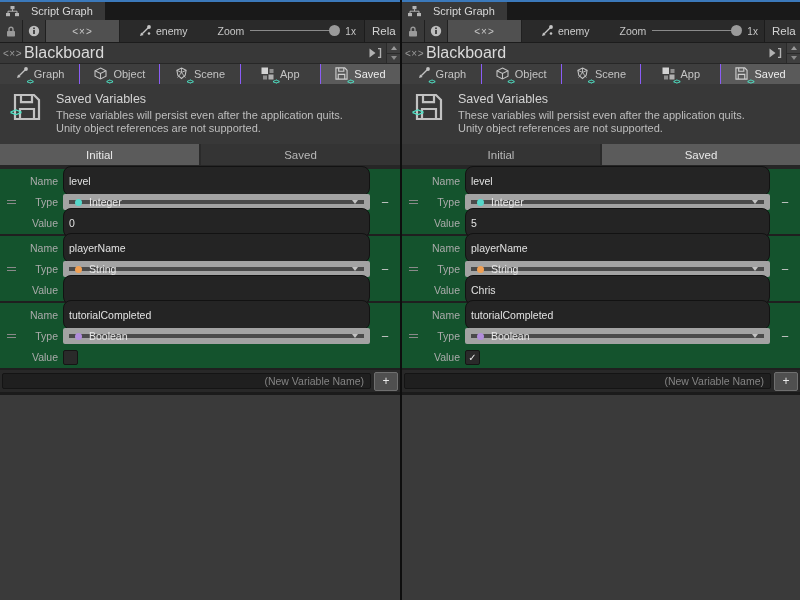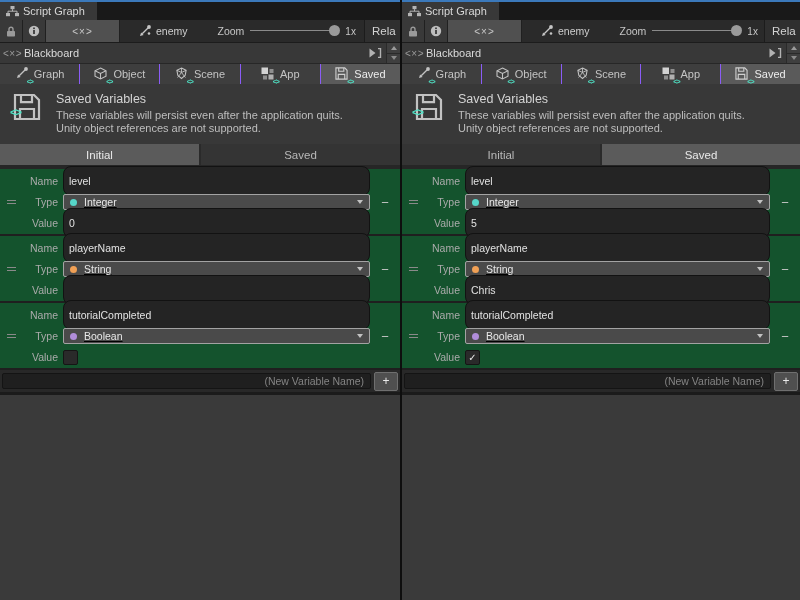--- a/index.html
+++ b/index.html
@@ -9,21 +9,21 @@
   .panel{position:absolute;top:0;width:400px;height:600px;display:flex;flex-direction:column;
          background:#3a3a3a;overflow:hidden;}
   #panel-left{left:0;}
   #panel-right{left:400px;border-left:2px solid #0e0e0e;box-sizing:border-box;}
 
   
   .accent{height:2px;flex:none;}
 
   
   .doc-strip{height:18px;flex:none;background:#191919;display:flex;}
-  .doc-tab{display:flex;align-items:center;gap:4px;padding:0 12px 0 6px;background:#383838;
+  .doc-tab{display:flex;align-items:center;gap:12px;padding:0 12px 0 6px;background:#383838;
            color:#d8d8d8;font-size:11px;white-space:nowrap;}
 
   
   .toolbar{height:22px;flex:none;background:#2a2a2a;display:flex;align-items:stretch;
            border-bottom:1px solid #1c1c1c;box-sizing:content-box;}
   .tb-btn{width:22px;flex:none;display:flex;align-items:center;justify-content:center;
           background:#393939;border-right:1px solid #202020;}
   .tb-btn.code{width:73px;background:#505050;color:#c9c9c9;font-size:10px;letter-spacing:1px;}
   .graph-ref{display:flex;align-items:center;gap:5px;margin-left:18px;color:#cfcfcf;font-size:10.5px;}
   .zoom-label{color:#c6c6c6;font-size:10.5px;margin-left:30px;align-self:center;}
@@ -32,21 +32,21 @@
   .slider .thumb{position:absolute;right:0;top:5px;width:11px;height:11px;border-radius:50%;background:#9a9a9a;}
   .zoom-val{color:#c6c6c6;font-size:10px;margin-left:5px;align-self:center;}
   .relations{margin-left:auto;flex:none;width:28px;overflow:hidden;border-left:1px solid #1c1c1c;
              background:#2f2f2f;display:flex;align-items:center;padding-left:7px;
              color:#d4d4d4;font-size:11.5px;white-space:nowrap;}
 
   
   .bb-header{height:20px;flex:none;background:#383838;border-bottom:1px solid #272727;
              display:flex;align-items:center;padding-left:3px;box-sizing:content-box;}
   .bb-prefix{color:#9a9a9a;font-size:10px;letter-spacing:.5px;}
-  .bb-title{color:#dadada;font-size:11px;margin-left:2px;flex:1;}
+  .bb-title{color:#dadada;font-size:16px;margin-left:2px;flex:1;}
   .dock{flex:none;margin-right:4px;display:flex;align-items:center;}
   .spinner{width:13px;flex:none;height:100%;display:flex;flex-direction:column;border-left:1px solid #2a2a2a;}
   .spin-btn{flex:1;background:#3f3f3f;display:flex;align-items:center;justify-content:center;}
   .spin-btn + .spin-btn{border-top:1px solid #2a2a2a;}
   .tri-up{width:0;height:0;border-left:3px solid transparent;border-right:3px solid transparent;border-bottom:4px solid #9a9a9a;}
   .tri-dn{width:0;height:0;border-left:3px solid transparent;border-right:3px solid transparent;border-top:4px solid #8a8a8a;}
 
   
   .cat-tabs{height:20px;flex:none;background:#8b5cf6;display:flex;gap:1px;}
   .cat-tab{flex:1;background:#3e3e3e;display:flex;align-items:center;justify-content:center;gap:5px;
@@ -76,22 +76,22 @@
   .var-row{padding-top:2px;border-bottom:2px solid #1f1f1f;}
   .vline{height:20px;display:flex;align-items:center;margin-bottom:1px;}
   .gutter{width:22px;flex:none;display:flex;align-items:center;justify-content:center;}
   .drag{width:9px;cursor:grab;}
   .drag i{display:block;height:1px;background:#8a8a8a;margin:2px 0;}
   .vlabel{width:36px;flex:none;text-align:right;color:#ababab;font-size:10.5px;margin-right:5px;}
   .vfield{flex:1;display:flex;align-items:center;min-width:0;}
   .rctl{width:30px;flex:none;display:flex;align-items:center;justify-content:center;}
   .vinput{width:100%;height:30px;box-sizing:border-box;background:#242424;border:1px solid #121212;
           border-radius:8px;color:#e2e2e2;font-size:10.5px;padding:0 5px;font-family:inherit;outline:none;}
-  .dropdown{flex:1;height:16px;box-sizing:border-box;background:#4a4a4a;border:1px solid #a3a3a3;
-            border-radius:2px;display:flex;align-items:center;gap:7px;padding:0 6px;cursor:pointer;text-decoration:underline;}
+  .dropdown{flex:1;height:16px;box-sizing:border-box;background:#4a4a4a;border:6px solid #a3a3a3;
+            border-radius:2px;display:flex;align-items:center;gap:7px;padding:0 6px;cursor:pointer;}
   .dot{width:7px;height:7px;border-radius:50%;flex:none;}
   .dd-text{flex:1;color:#e8e8e8;font-size:10.5px;}
   .caret{width:0;height:0;border-left:3.5px solid transparent;border-right:3.5px solid transparent;
          border-top:4px solid #c2c2c2;flex:none;}
   .minus{color:#c8c8c8;font-size:13px;line-height:13px;cursor:pointer;}
   .checkbox{width:13px;height:13px;background:#2a2a2a;border:1px solid #151515;border-radius:2px;
             color:#e8e8e8;font-size:10px;line-height:13px;display:flex;align-items:center;justify-content:center;cursor:pointer;}
 
   
   .newvar-row{height:22px;flex:none;background:#282828;display:flex;align-items:center;gap:3px;

